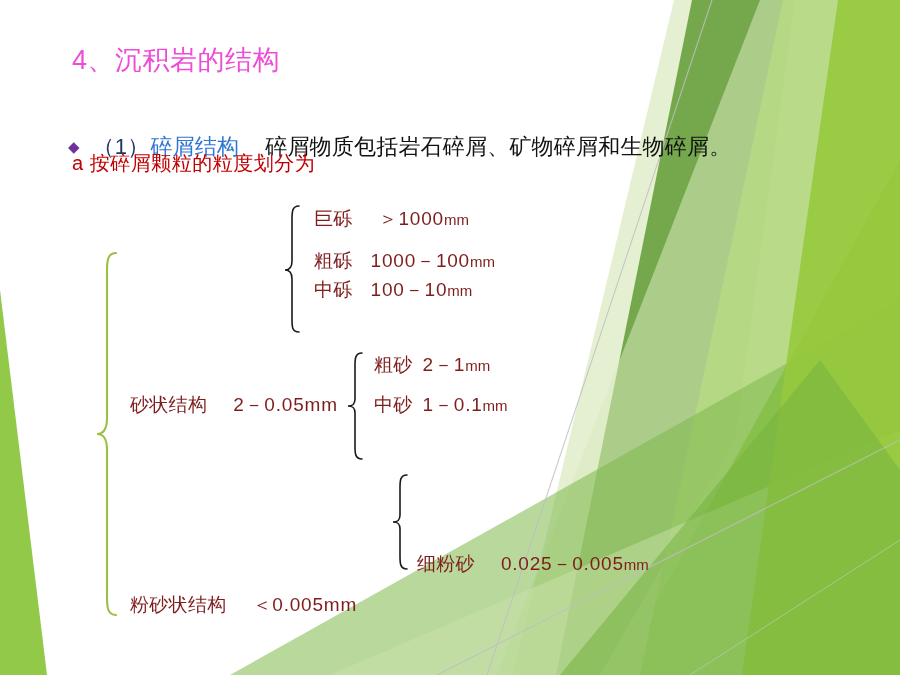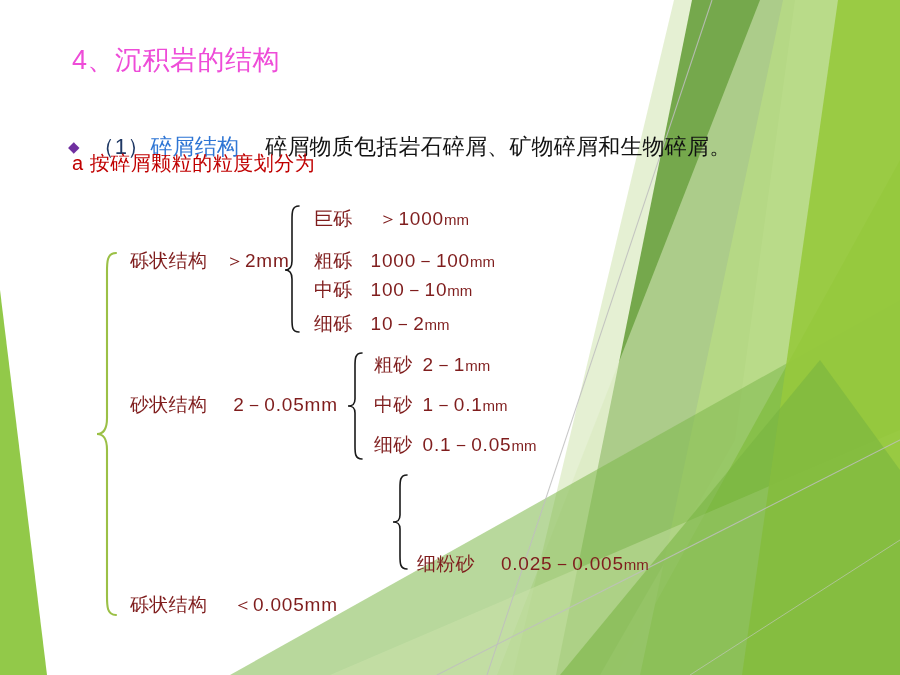--- a/index.html
+++ b/index.html
@@ -134,72 +134,63 @@
     </div>
 
     <div class="sub-line" style="color:#C00000;">a  按碎屑颗粒的粒度划分为</div>
 
     <div class="brace" style="left:94px; top:250px;">
       <svg width="26" height="368" viewBox="0 0 26 368">
         <path d="M22,3 C13,3 13,12 13,22 L13,168 C13,180 9,184 3,184 C9,184 13,188 13,200 L13,346 C13,356 13,365 22,365" fill="none" stroke="#9BC046" stroke-width="2.1" stroke-linecap="round"></path>
       </svg>
     </div>
 
-    <div class="node" style="left:130px; top:248px;">
-      <span>砾状结构</span><span class="gap-md"></span><span class="rng">＞2mm</span>
-    </div>
 
     <div class="brace" style="left:282px; top:203px;">
       <svg width="22" height="132" viewBox="0 0 22 132">
         <path d="M17,3 C10,3 10,9 10,17 L10,58 C10,65 7,67 3,67 C7,67 10,69 10,76 L10,116 C10,124 10,129 17,129" fill="none" stroke="#1A1A1A" stroke-width="1.6" stroke-linecap="round"></path>
       </svg>
     </div>
 
     <div class="node" style="left:314px; top:206px;">
       <span>巨砾</span><span class="gap-lg"></span><span class="rng">＞1000</span><span class="unit">mm</span>
     </div>
     <div class="node" style="left:314px; top:248px;">
       <span>粗砾</span><span class="gap-md"></span><span class="rng">1000－100</span><span class="unit">mm</span>
     </div>
     <div class="node" style="left:314px; top:277px;">
       <span>中砾</span><span class="gap-md"></span><span class="rng">100－10</span><span class="unit">mm</span>
-    </div>
-    <div class="node" style="left:314px; top:311px;">
-      <span>细砾</span><span class="gap-md"></span><span class="rng">10－2</span><span class="unit">mm</span>
     </div>
 
     <div class="node" style="left:130px; top:392px;">
       <span>砂状结构</span><span class="gap-lg"></span><span class="rng">2－0.05mm</span>
     </div>
 
     <div class="brace" style="left:345px; top:350px;">
       <svg width="22" height="112" viewBox="0 0 22 112">
         <path d="M17,3 C10,3 10,9 10,16 L10,49 C10,55 7,56 3,56 C7,56 10,57 10,63 L10,96 C10,103 10,109 17,109" fill="none" stroke="#1A1A1A" stroke-width="1.6" stroke-linecap="round"></path>
       </svg>
     </div>
 
     <div class="node" style="left:374px; top:352px;">
       <span>粗砂</span><span class="gap-sm"></span><span class="rng">2－1</span><span class="unit">mm</span>
     </div>
     <div class="node" style="left:374px; top:392px;">
       <span>中砂</span><span class="gap-sm"></span><span class="rng">1－0.1</span><span class="unit">mm</span>
     </div>
-    <div class="node" style="left:374px; top:432px;">
-      <span>细砂</span><span class="gap-sm"></span><span class="rng">0.1－0.05</span><span class="unit">mm</span>
-    </div>
 
 
     <div class="brace" style="left:390px; top:472px;">
       <svg width="22" height="100" viewBox="0 0 22 100">
         <path d="M17,3 C10,3 10,9 10,16 L10,43 C10,49 7,50 3,50 C7,50 10,51 10,57 L10,84 C10,91 10,97 17,97" fill="none" stroke="#1A1A1A" stroke-width="1.6" stroke-linecap="round"></path>
       </svg>
     </div>
 
     <div class="node" style="left:417px; top:551px;">
       <span>细粉砂</span><span class="gap-lg"></span><span class="rng">0.025－0.005</span><span class="unit">mm</span>
     </div>
 
     <div class="node" style="left:130px; top:592px;">
-      <span>砾状结构</span><span class="gap-lg"></span><span class="rng">＜0.005mm</span>
+      <span>粉砂状结构</span><span class="gap-lg"></span><span class="rng">＜0.005mm</span>
     </div>
 
   </div>
 </div>
 
 </body></html>

